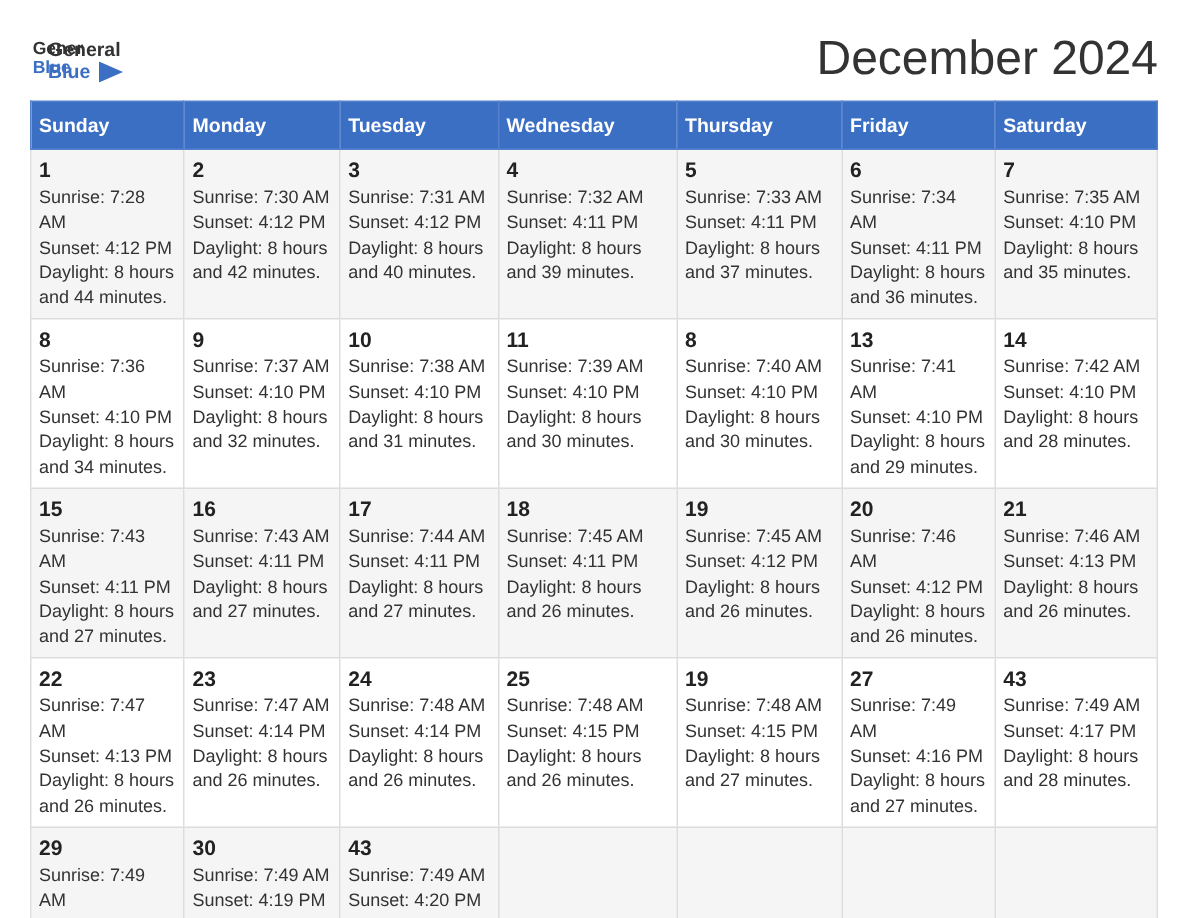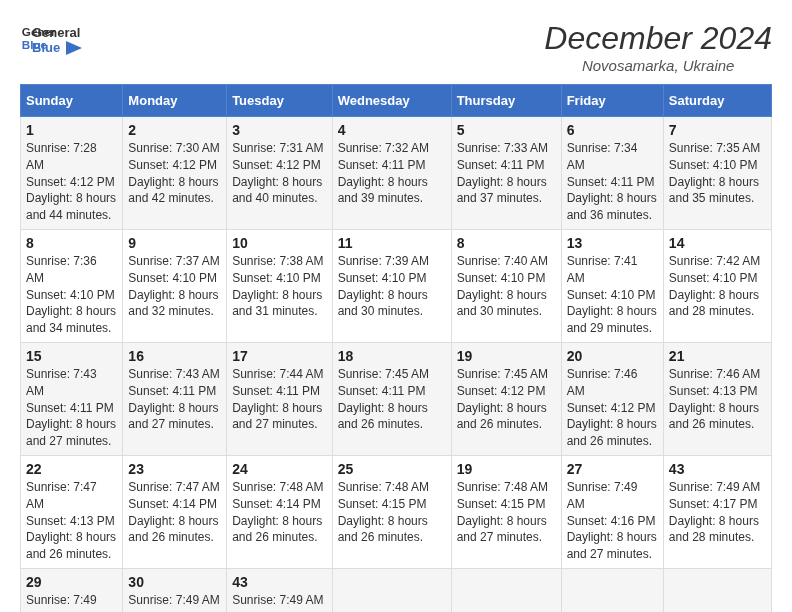--- a/index.html
+++ b/index.html
@@ -19,22 +19,21 @@
     .logo {
       display: flex;
       align-items: center;
       gap: 4px;
     }
     .logo-icon {
       width: 36px;
       height: 36px;
     }
     .title-block {
-      text-align: center;
-      font-style: italic;
+      text-align: left;
     }
     .month-title {
       font-size: 32px;
       font-weight: normal;
       color: #333;
     }
     .subtitle {
       font-size: 15px;
       color: #555;
     }
@@ -94,21 +93,20 @@
       <div style="font-size:13px;font-weight:bold;color:#333;">General</div>
       <div style="font-size:13px;font-weight:bold;color:#3a6fc4;">Blue
         <svg width="16" height="14" viewBox="0 0 16 14" style="vertical-align:middle;margin-left:2px;">
           <polygon points="0,14 16,7 0,0" fill="#3a6fc4"></polygon>
         </svg>
       </div>
     </div>
   </div>
   <div class="title-block">
     <div class="month-title">December 2024</div>
-    <div class="subtitle">Novosamarka, Ukraine</div>
   </div>
 </div>
 
 <table>
   <thead>
     <tr>
     <th>Sunday</th>
         <th>Monday</th>
         <th>Tuesday</th>
         <th>Wednesday</th>

